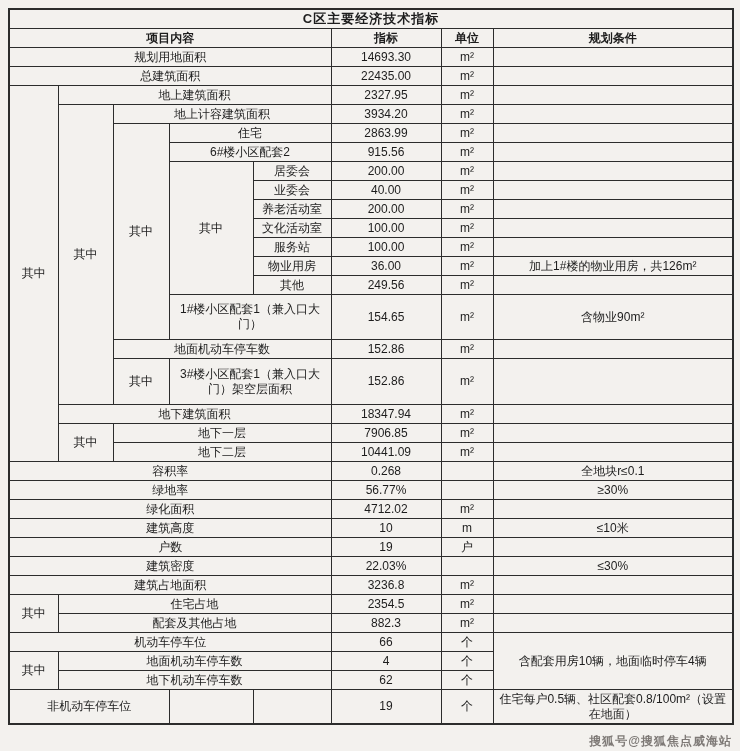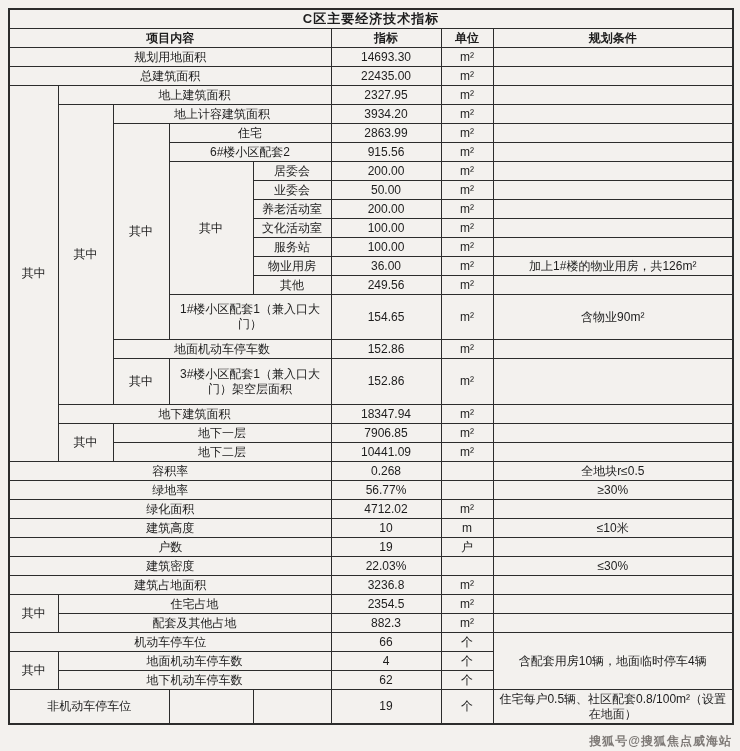--- a/index.html
+++ b/index.html
@@ -120,21 +120,21 @@
   <tr>
     <td rowspan="7">其中</td>
     <td>居委会</td>
     <td>200.00</td>
     <td>m²</td>
     <td></td>
   </tr>
 
   <tr>
     <td>业委会</td>
-    <td>50.00</td>
+    <td>40.00</td>
     <td>m²</td>
     <td></td>
   </tr>
 
   <tr>
     <td>养老活动室</td>
     <td>200.00</td>
     <td>m²</td>
     <td></td>
   </tr>
@@ -208,21 +208,21 @@
     <td colspan="3">地下二层</td>
     <td>10441.09</td>
     <td>m²</td>
     <td></td>
   </tr>
 
   <tr>
     <td colspan="5">容积率</td>
     <td>0.268</td>
     <td></td>
-    <td>全地块r≤0.5</td>
+    <td>全地块r≤0.1</td>
   </tr>
 
   <tr>
     <td colspan="5">绿地率</td>
     <td>56.77%</td>
     <td></td>
     <td>≥30%</td>
   </tr>
 
   <tr>

